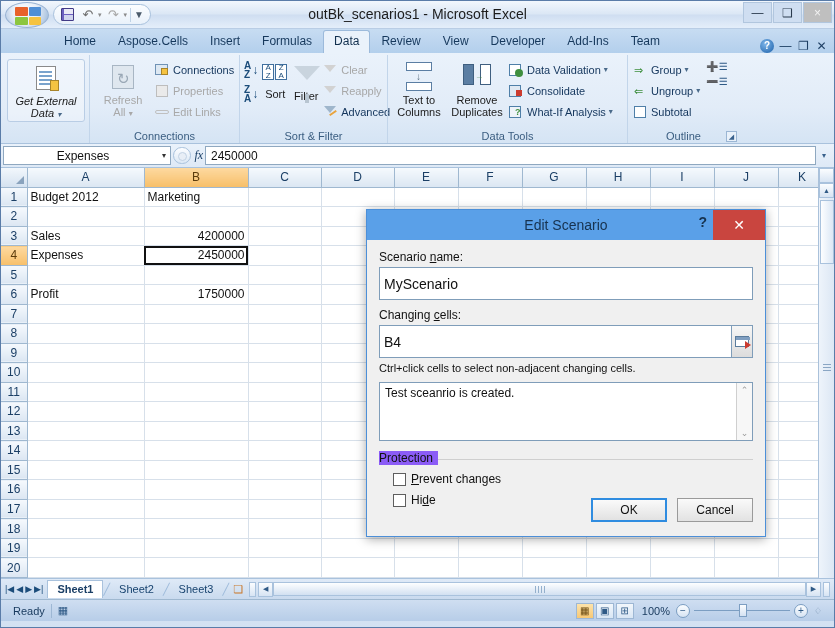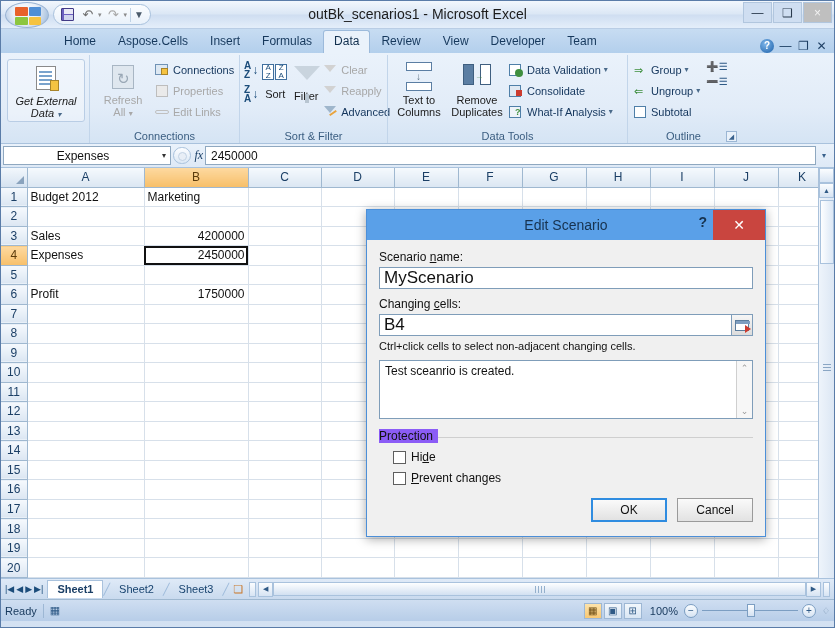--- a/index.html
+++ b/index.html
@@ -205,21 +205,21 @@
   .newsheet { width:18px; display:flex; align-items:center; justify-content:center; }
   .hscrollwrap { flex:1; display:flex; align-items:center; padding-right:2px; }
   .hsplit { width:7px; height:15px; background: linear-gradient(180deg,#fbfdff,#d7e4f3); border:1px solid #a9c2dd; margin:0 2px;}
   .hthumb { flex:1; height:14px; background: linear-gradient(180deg,#fdfeff,#d2e0f1); border:1px solid #a9c2dd; display:flex;align-items:center;justify-content:center;}
   .hthumb i { width:1px;height:7px;background:#94b0cc;margin:0 1px;display:block;}
 
   
   .statusbar {
     height: 22px; display:flex; align-items:center;
     background: linear-gradient(180deg,#cfdef1,#b7cde8); border-top:1px solid #9fb8d0;
-    font-size:11px; color:#16385c; padding: 0 4px;
+    font-size:11px; color:#16385c; padding: 0 12px;
   }
   .stsep { width:1px; height:14px; background:#9db7d4; margin:0 6px; }
   .viewbtn { width:18px;height:16px;border:1px solid #9db7d4;margin-right:2px;display:flex;align-items:center;justify-content:center;background:linear-gradient(180deg,#f2f7fc,#d9e6f4);}
   .viewbtn.on { background: linear-gradient(180deg,#fde3ab,#f8c874); }
   .zoomslider { display:flex; align-items:center; gap:4px; margin-left:6px; }
   .zcirc { width:14px;height:14px;border-radius:50%;border:1px solid #7c9ec2;background:linear-gradient(180deg,#fbfdff,#d7e4f3);display:flex;align-items:center;justify-content:center;font-size:10px;color:#2f5a86;line-height:1;}
   .ztrack { width:96px;height:1px;background:#7c9ec2;position:relative;}
   .zhandle { position:absolute; left:45px; top:-6px; width:8px;height:13px;background:linear-gradient(180deg,#fcfdff,#d4e2f2);border:1px solid #7c9ec2;}
 
   
@@ -235,22 +235,22 @@
   .dlgtitle .t { font-size:14px; color:#17324f; }
   .dlghelp { position:absolute; right:58px; top:4px; font-size:14px; font-weight:bold; color:#16324e; }
   .dlgclose {
     position:absolute; right:0; top:0; width:52px; height:30px; background:#c9453f;
     color:#fff; font-size:14px; display:flex; align-items:center; justify-content:center;
   }
   .dlgbody { padding: 10px 12px 0; }
   .dlglabel { font-size:12px; color:#111; margin-bottom:3px; }
   .dlglabel u { text-decoration: underline; }
   .dlginput {
-    width:100%; height:22px; background:#fff; border:1px solid #7f9db9;
-    font-size:17px; color:#111; padding: 0 4px; display:flex; align-items:center;
+    width:100%; height:33px; background:#fff; border:1px solid #7f9db9;
+    font-size:14px; color:#111; padding: 0 4px; display:flex; align-items:center;
   }
   .withpicker { display:flex; align-items:stretch; }
   .withpicker .dlginput { flex:1; border-right:none; }
   .pickerbtn {
     width:22px; background: linear-gradient(180deg,#f6f6f6,#dcdcdc); border:1px solid #7f9db9;
     display:flex; align-items:center; justify-content:center; position:relative;
   }
   .pickerglyph { width:14px;height:11px;background:#fff;border:1px solid #5b7c9c; position:relative; }
   .pickerglyph::before{content:"";position:absolute;left:0;top:0;width:14px;height:3px;background:#7f9ec0;}
   .pickerglyph::after{content:"";position:absolute;right:-3px;bottom:-3px;width:0;height:0;border-left:6px solid #cc3b2f;border-top:4px solid transparent;border-bottom:4px solid transparent;}
@@ -322,20 +322,21 @@
 
   <div class="tabstrip">
     <div class="tab">Home</div>
     <div class="tab">Aspose.Cells</div>
     <div class="tab">Insert</div>
     <div class="tab">Formulas</div>
     <div class="tab active">Data</div>
     <div class="tab">Review</div>
     <div class="tab">View</div>
     <div class="tab">Developer</div>
+    <div class="tab">Add-Ins</div>
     <div class="tab">Team</div>
     <div class="tabright">
       <div class="helpo">?</div>
       <div class="ribsmall">—</div>
       <div class="ribsmall">❐</div>
       <div class="ribsmall">✕</div>
     </div>
   </div>
 
   <div class="ribbon">
@@ -945,25 +946,25 @@
           <span>⌃</span>
           <span>⌄</span>
         </div>
       </div>
 
       <div class="grp">
         <div class="grpline"></div>
         <span class="grplabel">Protection</span>
         <div class="chkrow">
           <span class="chk"></span>
-          <span>Hi<u>d</u>e</span>
+          <span><u>P</u>revent changes</span>
         </div>
         <div class="chkrow">
           <span class="chk"></span>
-          <span><u>P</u>revent changes</span>
+          <span>Hi<u>d</u>e</span>
         </div>
       </div>
     </div>
 
     <div class="dlgbtns">
       <div class="dbtn default">OK</div>
       <div class="dbtn">Cancel</div>
     </div>
   </div>
 

